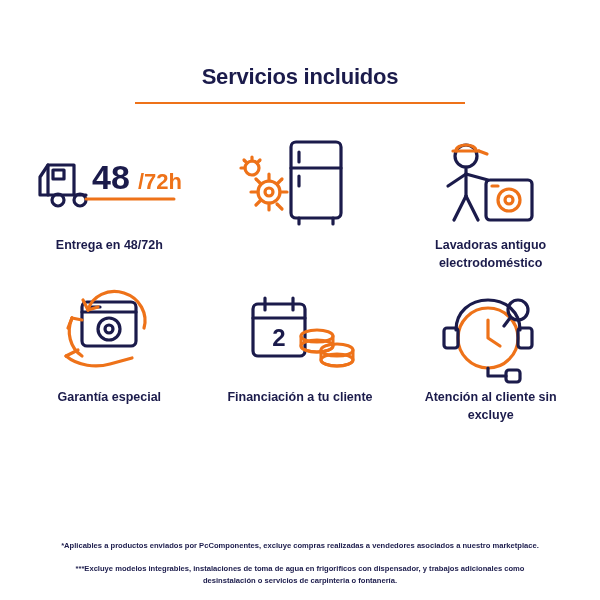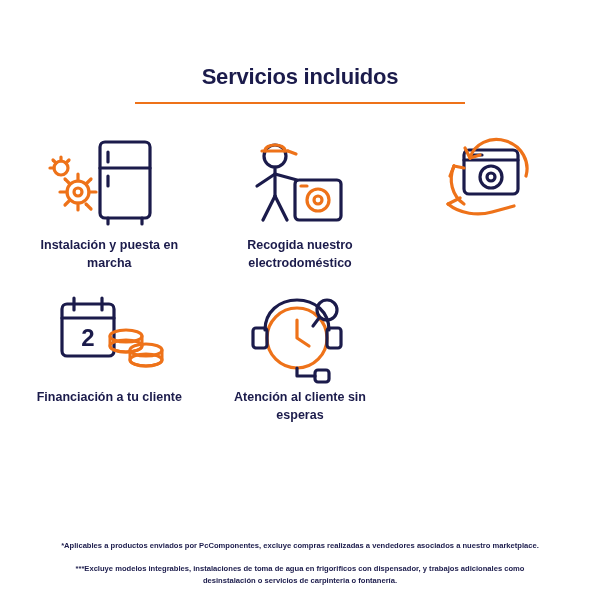--- a/index.html
+++ b/index.html
@@ -87,20 +87,40 @@
 </head>
 <body>
 
 <div class="page">
 
   <h1 class="title">Servicios incluidos</h1>
   <div class="title-rule"></div>
 
   <div class="grid">
 
+    <div class="cell">
+      <div class="icon-wrap">
+        <svg width="150" height="90" viewBox="0 0 150 90">
+          <g fill="none" stroke="#1b1b4b" stroke-width="3.2" stroke-linecap="round" stroke-linejoin="round">
+            <path d="M14 28 L40 28 L40 58 L14 58 Z"></path>
+            <path d="M14 28 L6 40 L6 58 L14 58"></path>
+            <path d="M19 33 L30 33 L30 42 L19 42 Z"></path>
+            <path d="M40 58 L52 58"></path>
+          </g>
+          <g fill="none" stroke="#1b1b4b" stroke-width="3.2">
+            <circle cx="24" cy="63" r="6"></circle>
+            <circle cx="46" cy="63" r="6"></circle>
+          </g>
+          <text x="58" y="52" font-family="Liberation Sans, sans-serif" font-size="34" font-weight="bold" fill="#1b1b4b">48</text>
+          <text x="104" y="52" font-family="Liberation Sans, sans-serif" font-size="22" font-weight="bold" fill="#ee7219">/72h</text>
+          <path d="M52 62 L140 62" stroke="#ee7219" stroke-width="3" stroke-linecap="round" fill="none"></path>
+        </svg>
+      </div>
+      <div class="cell-label">Entrega en 48/72h</div>
+    </div>
 
     <div class="cell">
       <div class="icon-wrap">
         <svg width="130" height="96" viewBox="0 0 130 96">
           <g fill="none" stroke="#1b1b4b" stroke-width="3.2" stroke-linecap="round" stroke-linejoin="round">
             <rect x="56" y="8" width="50" height="76" rx="5"></rect>
             <path d="M56 34 L106 34"></path>
             <path d="M64 18 L64 28"></path>
             <path d="M64 42 L64 52"></path>
             <path d="M64 84 L64 90"></path>
@@ -118,21 +138,20 @@
             <path d="M47 45 L42 50"></path>
             <path d="M26 66 L21 71"></path>
             <circle cx="17" cy="34" r="7"></circle>
             <path d="M17 23 L17 27"></path>
             <path d="M6 34 L10 34"></path>
             <path d="M9 26 L12 29"></path>
             <path d="M25 26 L22 29"></path>
           </g>
         </svg>
       </div>
-      <div class="cell-label">Instalación y puesta en marcha</div>
     </div>
 
     <div class="cell">
       <div class="icon-wrap">
         <svg width="130" height="96" viewBox="0 0 130 96">
           <g fill="none" stroke="#1b1b4b" stroke-width="3.2" stroke-linecap="round" stroke-linejoin="round">
             <circle cx="40" cy="22" r="11"></circle>
             <path d="M40 33 L40 62"></path>
             <path d="M40 40 L22 52"></path>
             <path d="M40 40 L62 46"></path>
@@ -147,21 +166,21 @@
           <g fill="none" stroke="#1b1b4b" stroke-width="3.2" stroke-linecap="round" stroke-linejoin="round">
             <rect x="60" y="46" width="46" height="40" rx="4"></rect>
           </g>
           <g fill="none" stroke="#ee7219" stroke-width="3.2" stroke-linecap="round" stroke-linejoin="round">
             <circle cx="83" cy="66" r="11"></circle>
             <circle cx="83" cy="66" r="4"></circle>
             <path d="M66 52 L72 52"></path>
           </g>
         </svg>
       </div>
-      <div class="cell-label">Recogida nuestro electrodoméstico</div>
+      <div class="cell-label">Lavadoras antiguo electrodoméstico</div>
     </div>
 
     <div class="cell">
       <div class="icon-wrap">
         <svg width="130" height="100" viewBox="0 0 130 100">
           <g fill="none" stroke="#1b1b4b" stroke-width="3.2" stroke-linecap="round" stroke-linejoin="round">
             <rect x="38" y="18" width="54" height="44" rx="5"></rect>
             <path d="M38 28 L92 28"></path>
             <path d="M46 23 L56 23"></path>
             <circle cx="65" cy="45" r="11"></circle>
@@ -172,20 +191,21 @@
             <path d="M22 72 L34 66"></path>
             <path d="M100 44 C104 30 96 14 80 9 C64 4 48 12 44 26"></path>
             <path d="M44 26 L39 16"></path>
             <path d="M44 26 L54 23"></path>
             <path d="M28 34 C22 48 26 64 38 72"></path>
             <path d="M28 34 L24 44"></path>
             <path d="M28 34 L38 36"></path>
           </g>
         </svg>
       </div>
+      <div class="cell-label">Garantía especial</div>
     </div>
 
     <div class="cell">
       <div class="icon-wrap">
         <svg width="130" height="100" viewBox="0 0 130 100">
           <g fill="none" stroke="#1b1b4b" stroke-width="3.2" stroke-linecap="round" stroke-linejoin="round">
             <rect x="18" y="20" width="52" height="52" rx="5"></rect>
             <path d="M18 34 L70 34"></path>
             <path d="M30 14 L30 26"></path>
             <path d="M58 14 L58 26"></path>
@@ -215,21 +235,21 @@
             <path d="M30 46 C30 28 44 16 62 16 C80 16 94 28 94 46"></path>
             <rect x="18" y="44" width="14" height="20" rx="3"></rect>
             <rect x="92" y="44" width="14" height="20" rx="3"></rect>
             <path d="M62 84 L62 92 L80 92"></path>
             <rect x="80" y="86" width="14" height="12" rx="3"></rect>
             <circle cx="92" cy="26" r="10"></circle>
             <path d="M84 34 L78 42"></path>
           </g>
         </svg>
       </div>
-      <div class="cell-label">Atención al cliente sin esperas</div>
+      <div class="cell-label">Atención al cliente sin excluye</div>
     </div>
 
   </div>
 
   <div class="notes">
     <p class="note note-1">*Aplicables a productos enviados por PcComponentes, excluye compras realizadas a vendedores asociados a nuestro marketplace.</p>
     <p class="note note-3">***Excluye modelos integrables, instalaciones de toma de agua en frigorificos con dispensador, y trabajos adicionales como desinstalación o servicios de carpinteria o fontanería.</p>
   </div>
 
 </div>

